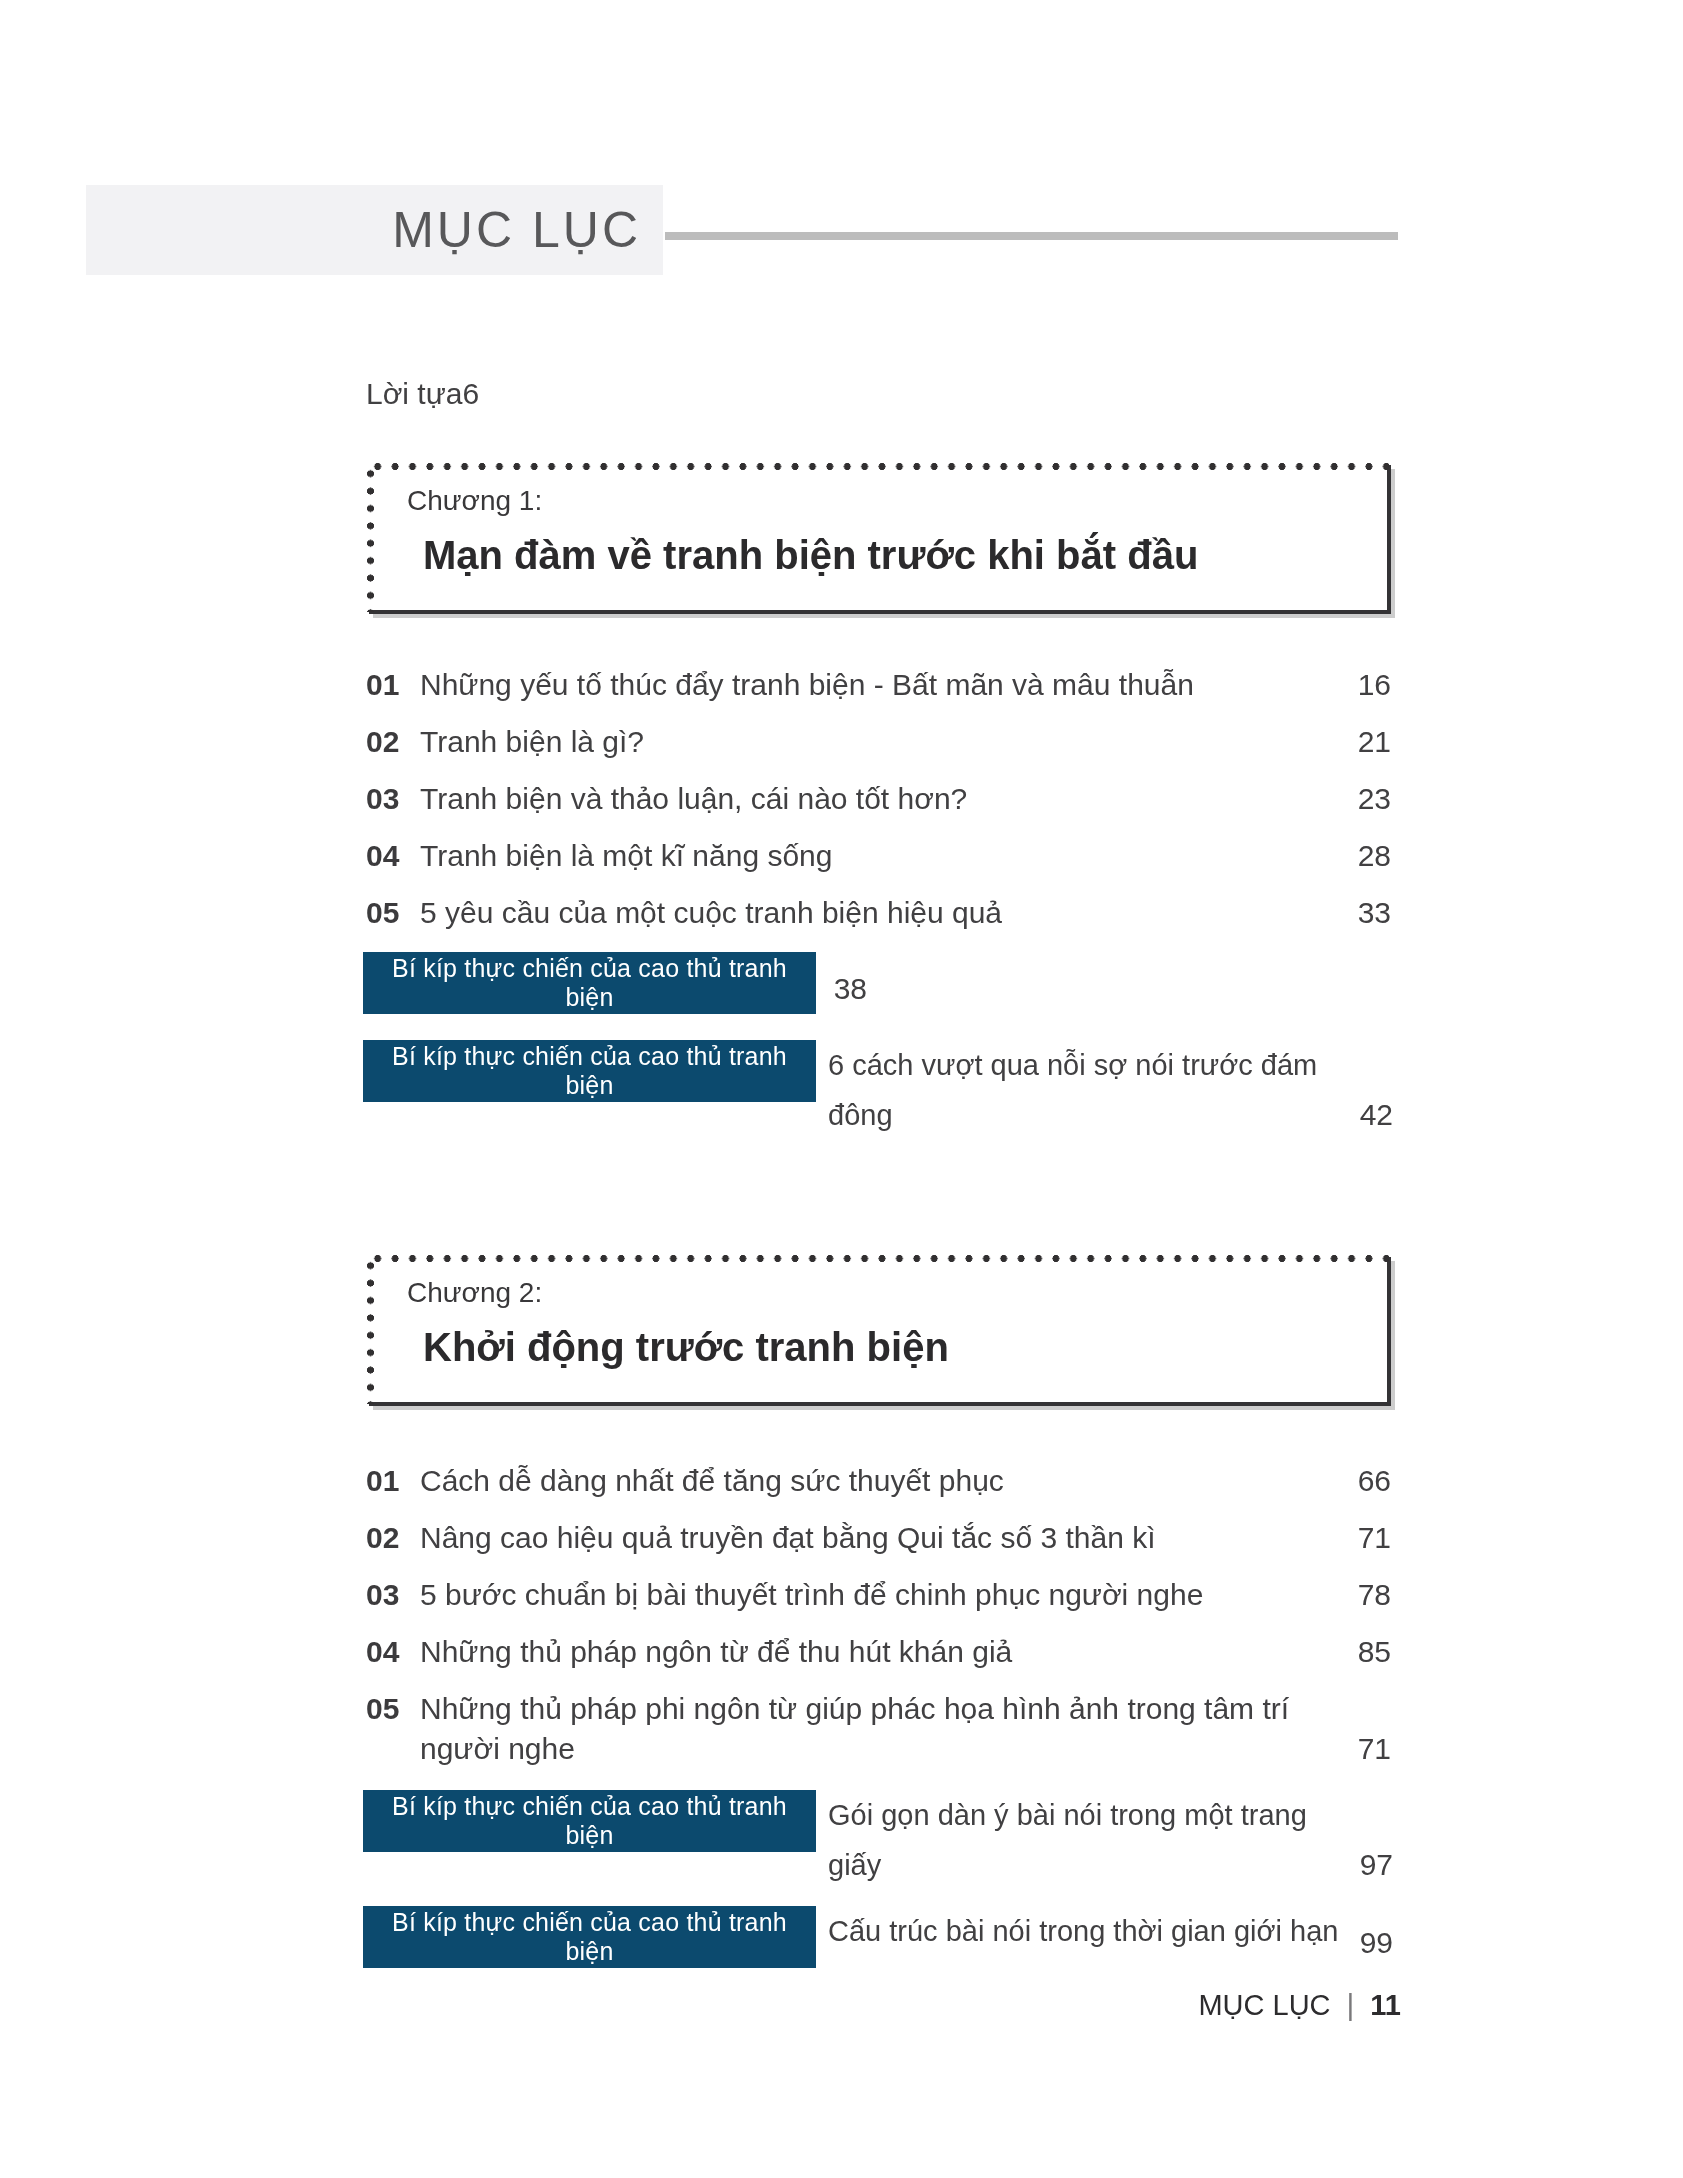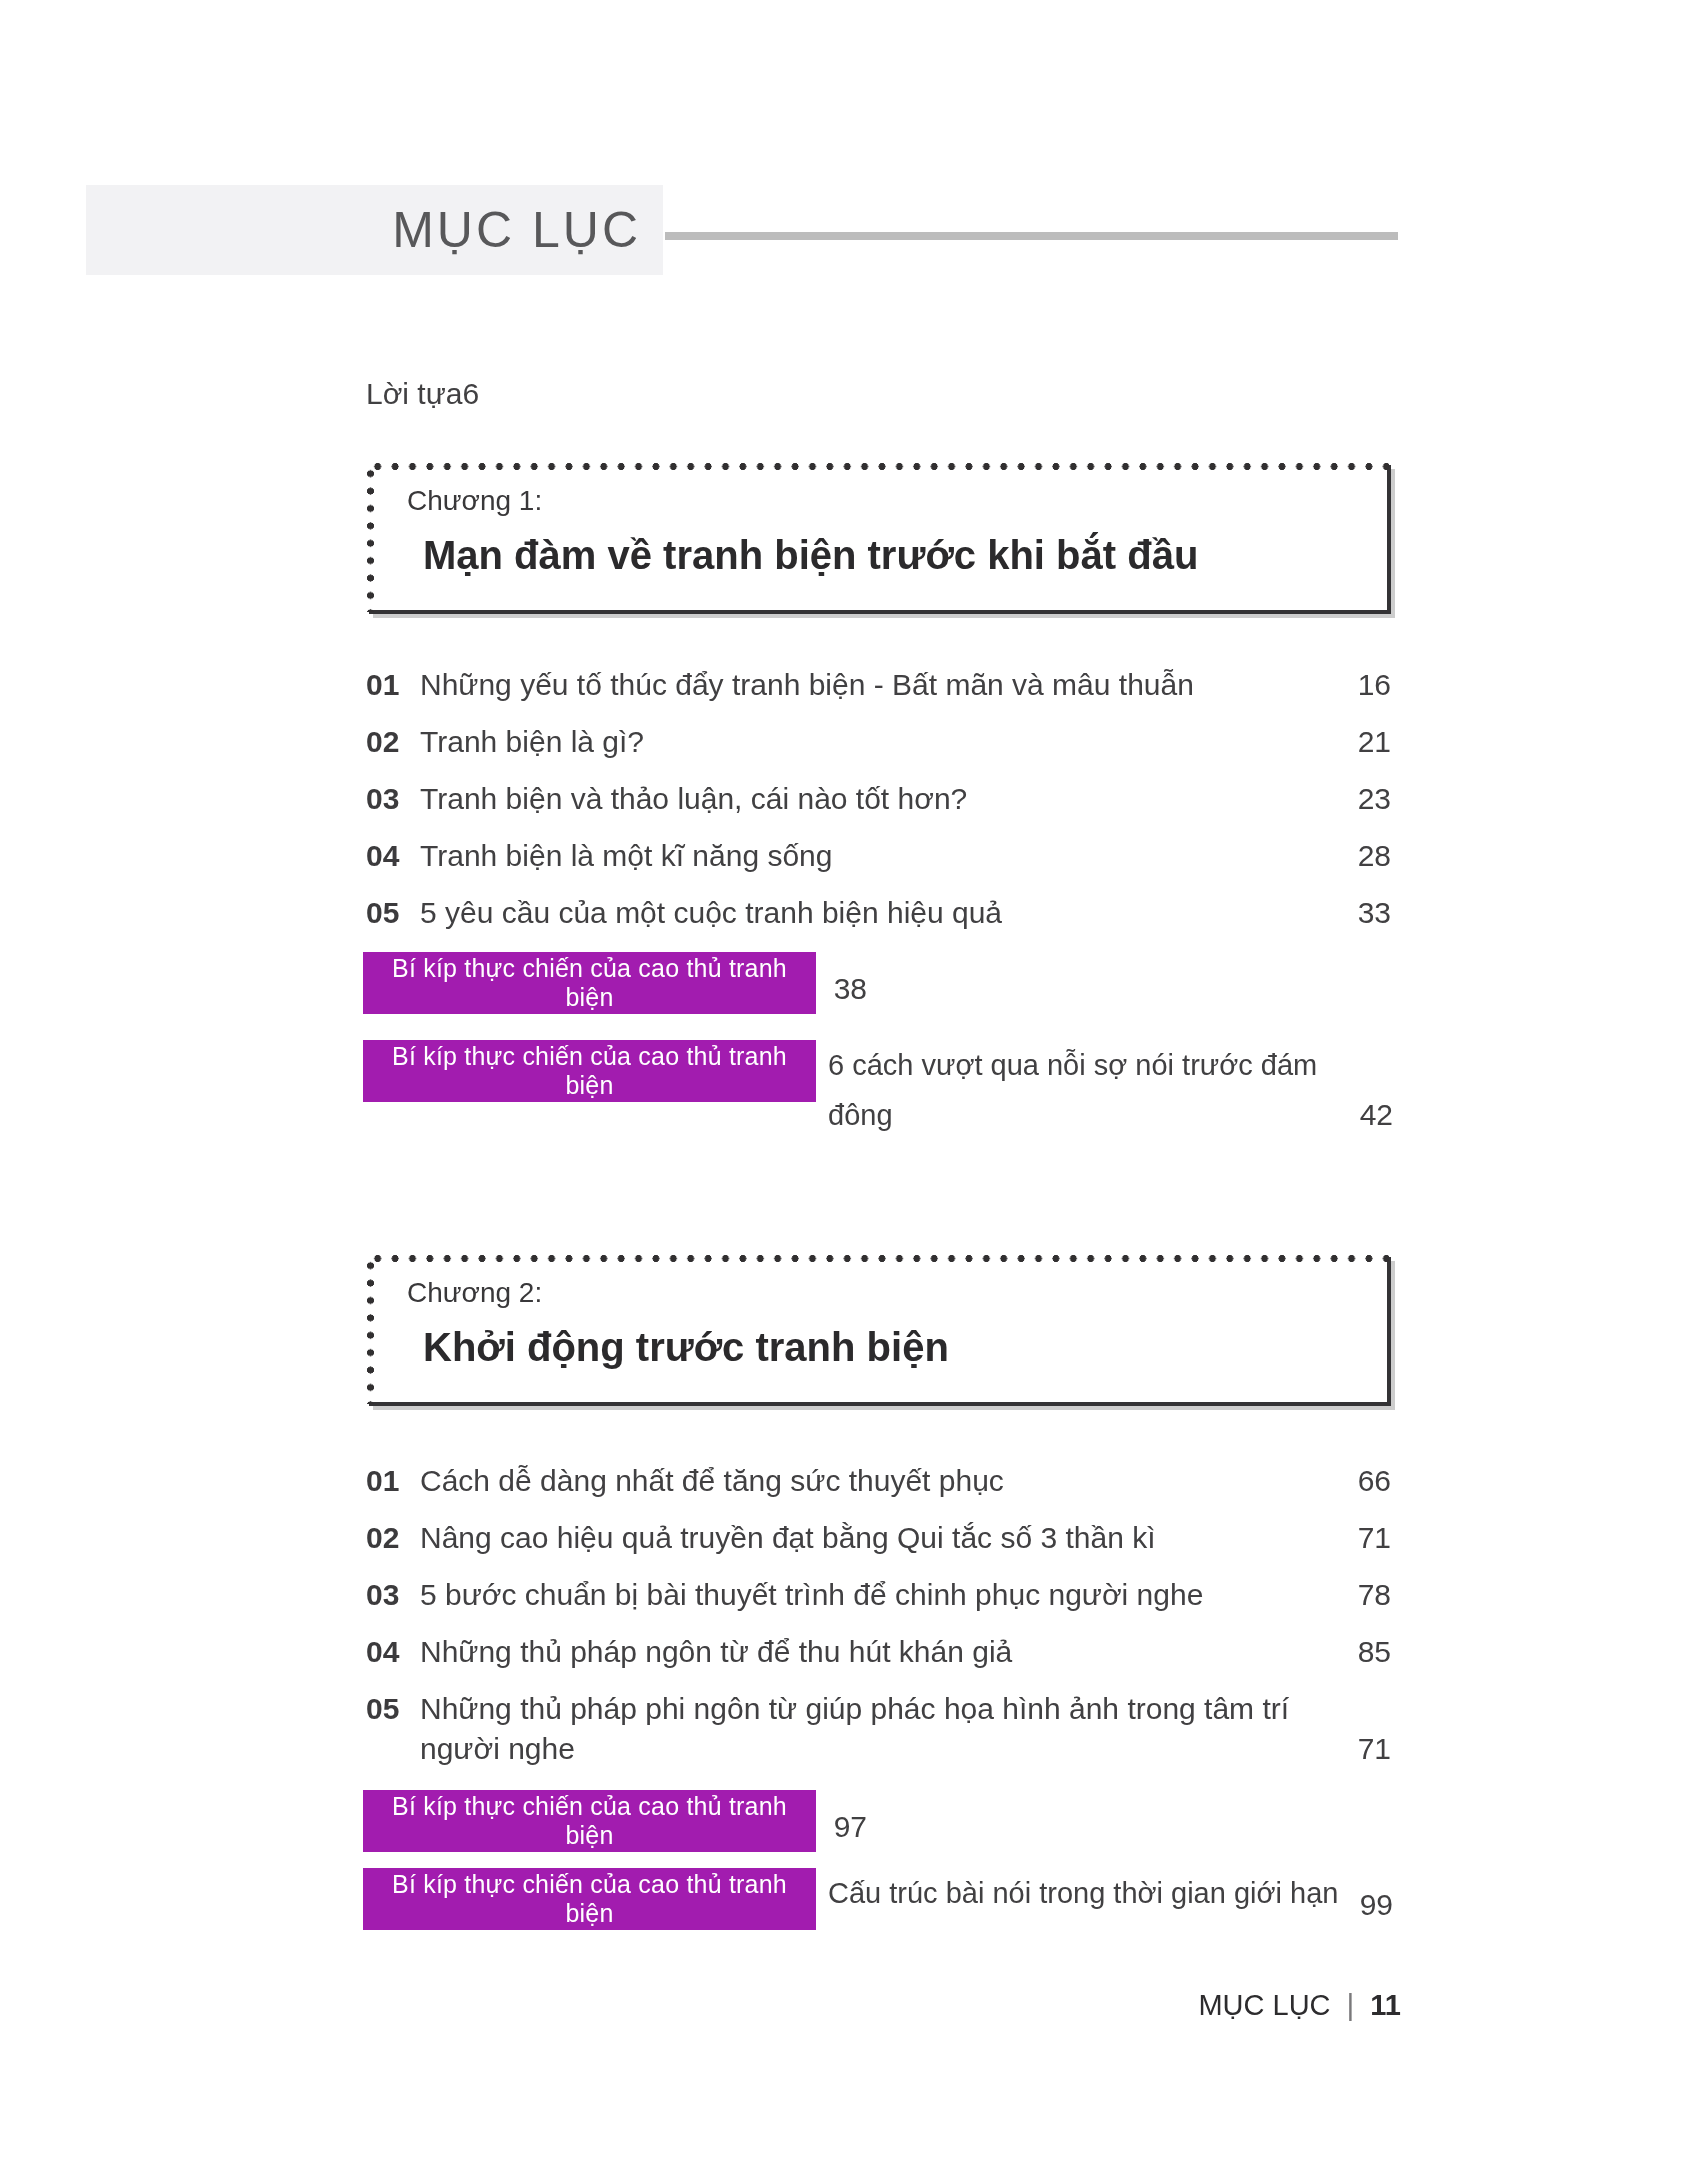--- a/index.html
+++ b/index.html
@@ -61,21 +61,21 @@
   .item-title{flex:1;padding-left:6px;}
   .item-page{align-self:flex-end;min-width:61px;text-align:right;flex-shrink:0;}
 
   
   .tips{position:absolute;left:363px;width:1030px;}
   .tip-row{display:flex;align-items:flex-start;}
   .tips-ch1 .tip-row{margin-bottom:26px;}
   .tips-ch2 .tip-row{margin-bottom:16px;}
   .tip-badge{
     width:453px;min-height:45px;flex-shrink:0;
-    background:#a21caf;color:#ffffff;
+    background:#0c4a6e;color:#ffffff;
     font-size:25px;letter-spacing:0.2px;
     display:flex;align-items:center;justify-content:center;
     box-sizing:border-box;padding:2px 6px;text-align:center;
   }
   .tip-title{flex:1;font-size:29px;line-height:50px;padding-left:12px;}
   .tip-page{align-self:flex-end;font-size:30px;line-height:50px;min-width:51px;text-align:right;flex-shrink:0;}
 
   
   .page-footer{
     position:absolute;left:366px;top:1988px;width:1035px;
@@ -176,20 +176,21 @@
   <div class="item-row">
     <span class="item-num">05</span>
     <span class="item-title">Những thủ pháp phi ngôn từ giúp phác họa hình ảnh trong tâm trí người nghe</span>
     <span class="item-page">71</span>
   </div>
 </div>
 
 <div class="tips tips-ch2" style="top:1790px;">
   <div class="tip-row">
     <span class="tip-badge">Bí kíp thực chiến của cao thủ tranh biện</span>
+    <span class="tip-title">Gói gọn dàn ý bài nói trong một trang giấy</span>
     <span class="tip-page">97</span>
   </div>
   <div class="tip-row">
     <span class="tip-badge">Bí kíp thực chiến của cao thủ tranh biện</span>
     <span class="tip-title">Cấu trúc bài nói trong thời gian giới hạn</span>
     <span class="tip-page">99</span>
   </div>
 </div>
 
 <div class="page-footer">

